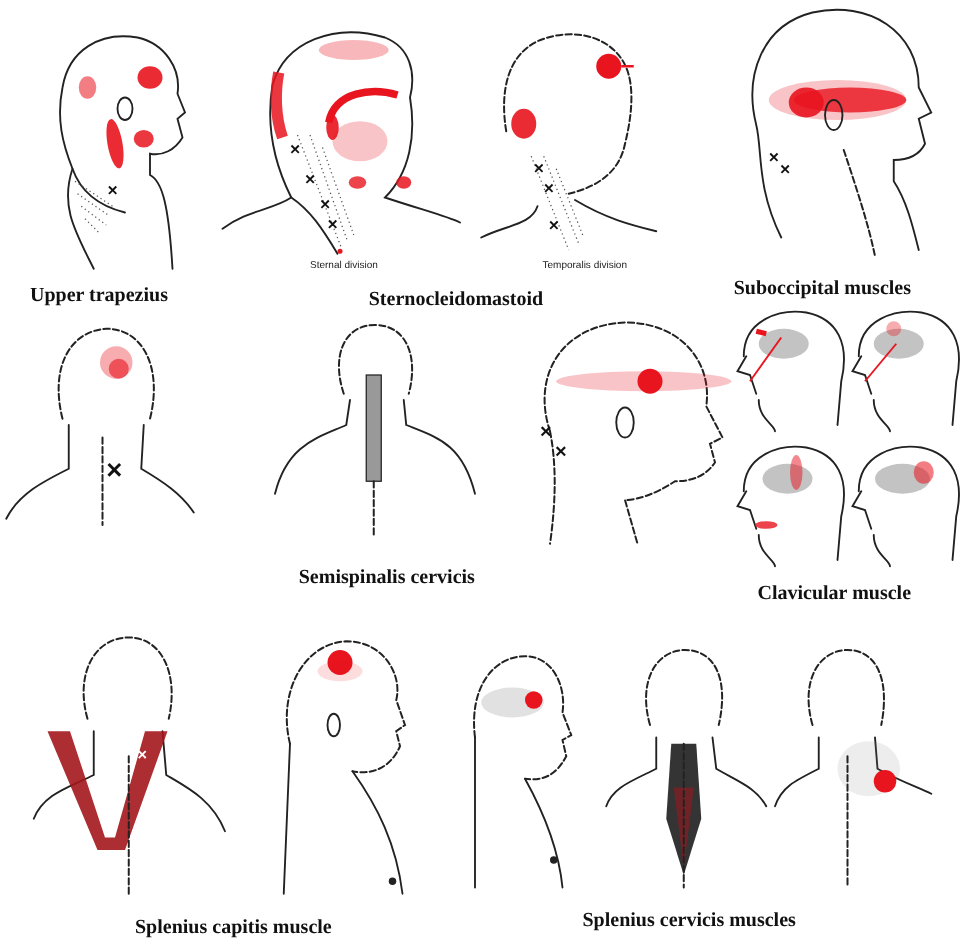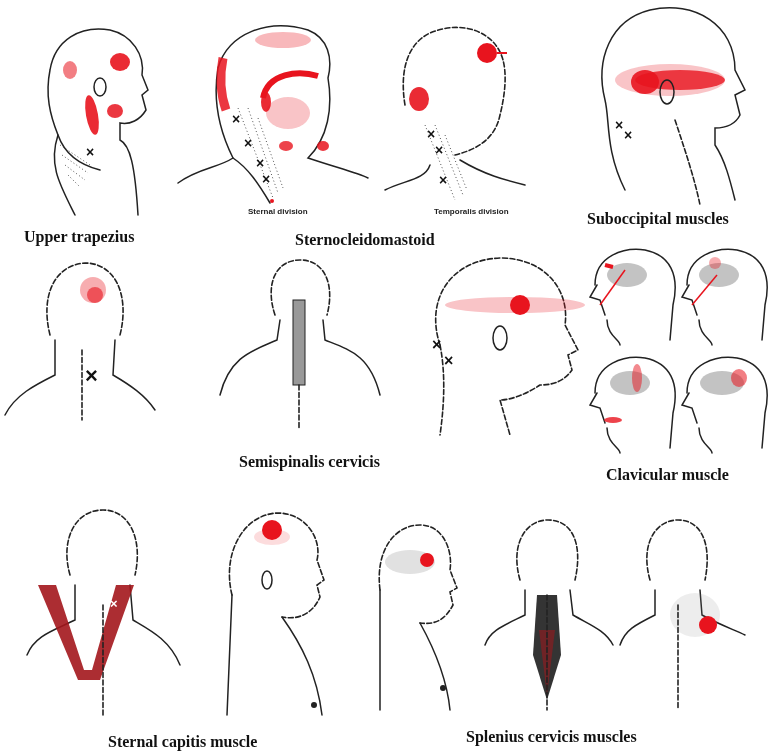--- a/index.html
+++ b/index.html
@@ -1,21 +1,21 @@
 <!DOCTYPE html>
 <html><head>
 <meta charset="utf-8">
 <style>
   html, body { margin:0; padding:0; background:#ffffff; }
   body { width:768px; height:755px; position:relative; overflow:hidden; font-family:"Liberation Serif", serif; }
   .fig { position:absolute; }
   .fig svg { display:block; overflow:visible; }
   .caption { position:absolute; font-family:"Liberation Serif", serif; font-weight:bold; color:#111; white-space:nowrap; }
   .cap-lg { font-size:16px; }
-  .cap-sm { font-family:"Liberation Sans", sans-serif; font-weight:bold; font-size:8px; color:#222; }
+  .cap-sm { font-family:"Liberation Sans", sans-serif; font-weight:normal; font-size:8px; color:#222; }
   .line { fill:none; stroke:#222; stroke-width:1.5; stroke-linecap:round; }
   .dash { fill:none; stroke:#222; stroke-width:1.6; stroke-dasharray:5 2.5; stroke-linecap:round; }
   .stip { fill:none; stroke:#555; stroke-width:1; stroke-dasharray:1 2.5; }
 </style>
 </head>
 <body>
 
 <div class="fig" style="left:20px;top:15px;">
   <svg width="130" height="200" viewBox="0 0 130 200">
     <path class="line" d="M55 200 C40 170 28 150 38 120 C30 100 25 80 30 55 C35 25 60 10 90 15 C112 20 125 40 122 60 L128 75 L122 80 L126 95 C120 105 110 110 100 108 L100 125 C110 130 115 150 118 200"></path>
@@ -80,21 +80,21 @@
     <ellipse cx="85" cy="80" rx="55" ry="16" fill="#e8141e" opacity="0.25"></ellipse>
     <ellipse cx="95" cy="80" rx="45" ry="10" fill="#e8141e" opacity="0.8"></ellipse>
     <ellipse cx="60" cy="82" rx="14" ry="12" fill="#e8141e" opacity="0.9"></ellipse>
     <ellipse cx="82" cy="92" rx="7" ry="12" class="line" fill="#fff"></ellipse>
     <g font-size="14" font-family="Liberation Sans, sans-serif" font-weight="bold" fill="#111">
       <text x="30" y="130">×</text>
         <text x="39" y="140">×</text>
     </g>
   </svg>
 </div>
-<div class="caption cap-lg" style="left:587px;top:210px;">Suboccipital muscles</div>
+<div class="caption cap-lg" style="left:587px;top:222px;">Suboccipital muscles</div>
 
 <div class="fig" style="left:5px;top:255px;">
   <svg width="155" height="160" viewBox="0 0 155 160">
     <path class="dash" d="M45 80 C35 40 50 10 80 8 C110 8 125 40 115 80"></path>
     <path class="line" d="M50 85 L50 120 C30 130 10 140 0 160 M110 85 L108 120 C125 130 140 140 150 155"></path>
     <path class="dash" d="M77 95 L77 165" stroke-dasharray="3 6"></path>
     <g fill="#e8141e">
       <circle cx="88" cy="35" r="13" opacity="0.35"></circle>
       <circle cx="90" cy="40" r="8" opacity="0.6"></circle>
     </g>
@@ -168,21 +168,21 @@
 <div class="fig" style="left:222px;top:505px;">
   <svg width="110" height="210" viewBox="0 0 110 210">
     <path class="dash" d="M10 90 C0 50 20 10 55 8 C85 8 100 35 95 55 L102 75 L95 80 L98 92 C90 110 75 115 60 112"></path>
     <path class="line" d="M10 90 L5 210 M60 112 C80 140 95 170 100 210"></path>
     <circle cx="50" cy="25" r="10" fill="#e8141e"></circle>
     <ellipse cx="50" cy="32" rx="18" ry="8" fill="#e8141e" opacity="0.15"></ellipse>
     <ellipse cx="45" cy="75" rx="5" ry="9" class="line" fill="#fff"></ellipse>
     <circle cx="92" cy="200" r="3" fill="#222"></circle>
   </svg>
 </div>
-<div class="caption cap-lg" style="left:108px;top:733px;">Sternal capitis muscle</div>
+<div class="caption cap-lg" style="left:108px;top:733px;">Splenius capitis muscle</div>
 
 <div class="fig" style="left:375px;top:520px;">
   <svg width="90" height="190" viewBox="0 0 90 190">
     <path class="dash" d="M5 70 C0 30 20 5 45 5 C68 5 78 30 75 50 L82 68 L75 72 L78 85 C70 100 60 105 45 103"></path>
     <path class="line" d="M5 70 L5 190 M45 103 C60 130 72 160 75 190"></path>
     <ellipse cx="35" cy="42" rx="25" ry="12" fill="#888" opacity="0.25"></ellipse>
     <circle cx="52" cy="40" r="7" fill="#e8141e"></circle>
     <circle cx="68" cy="168" r="3" fill="#222"></circle>
   </svg>
 </div>

